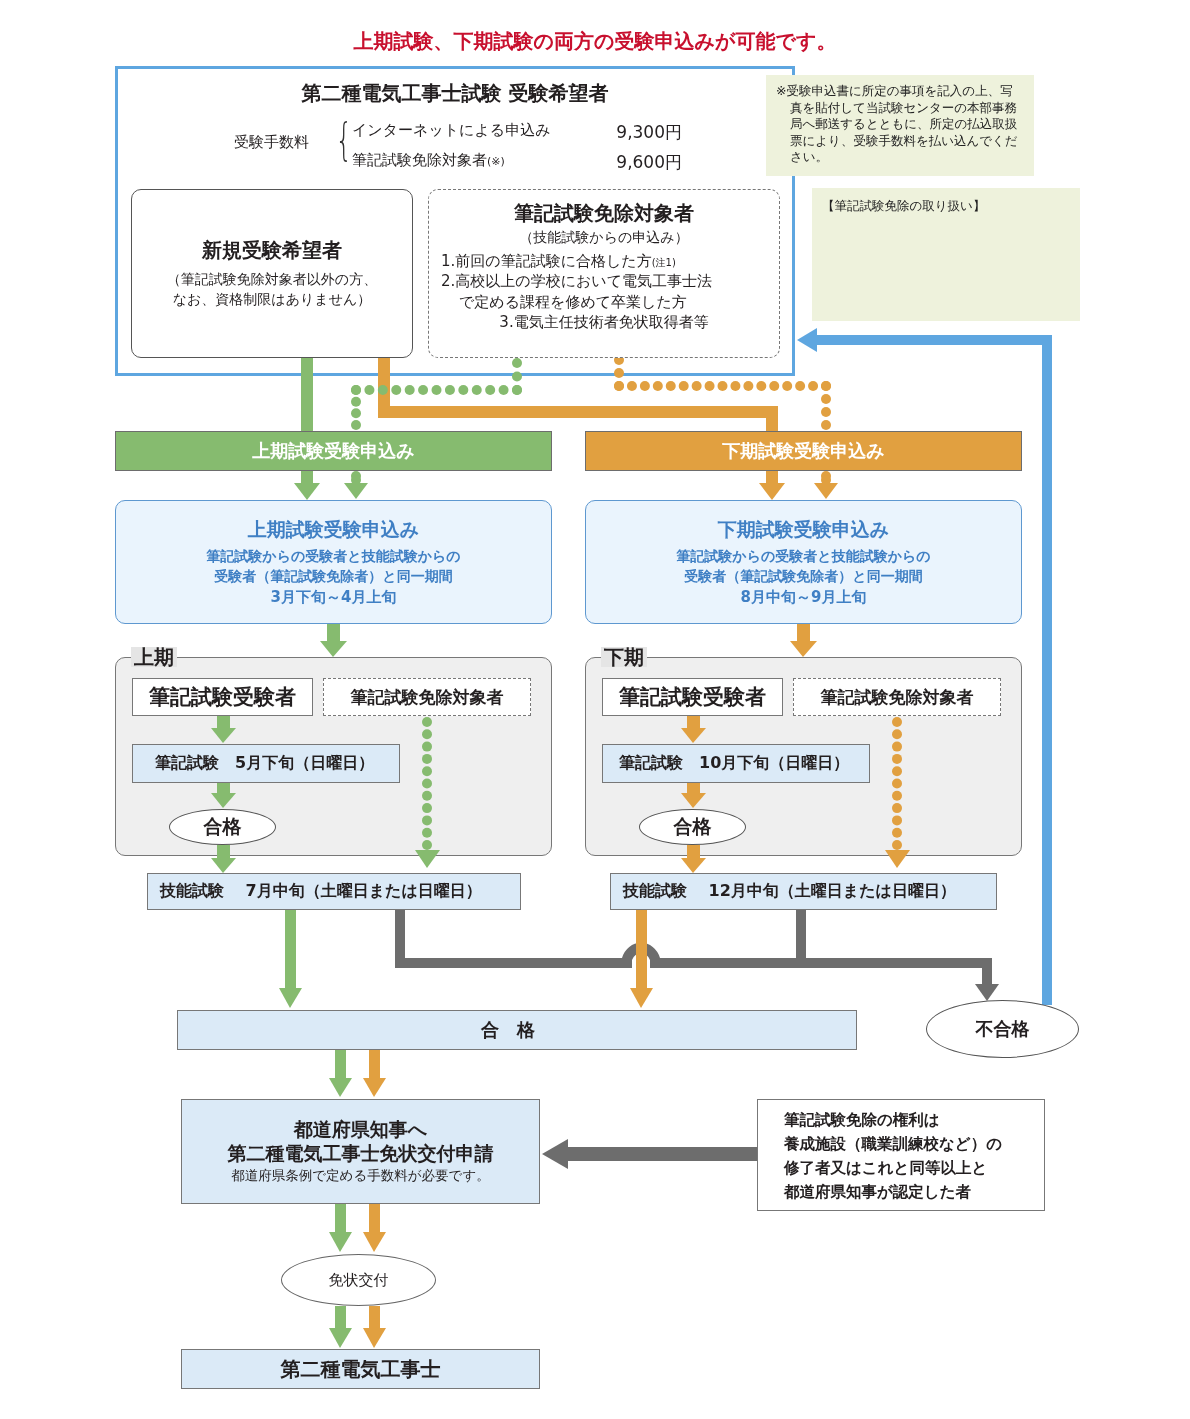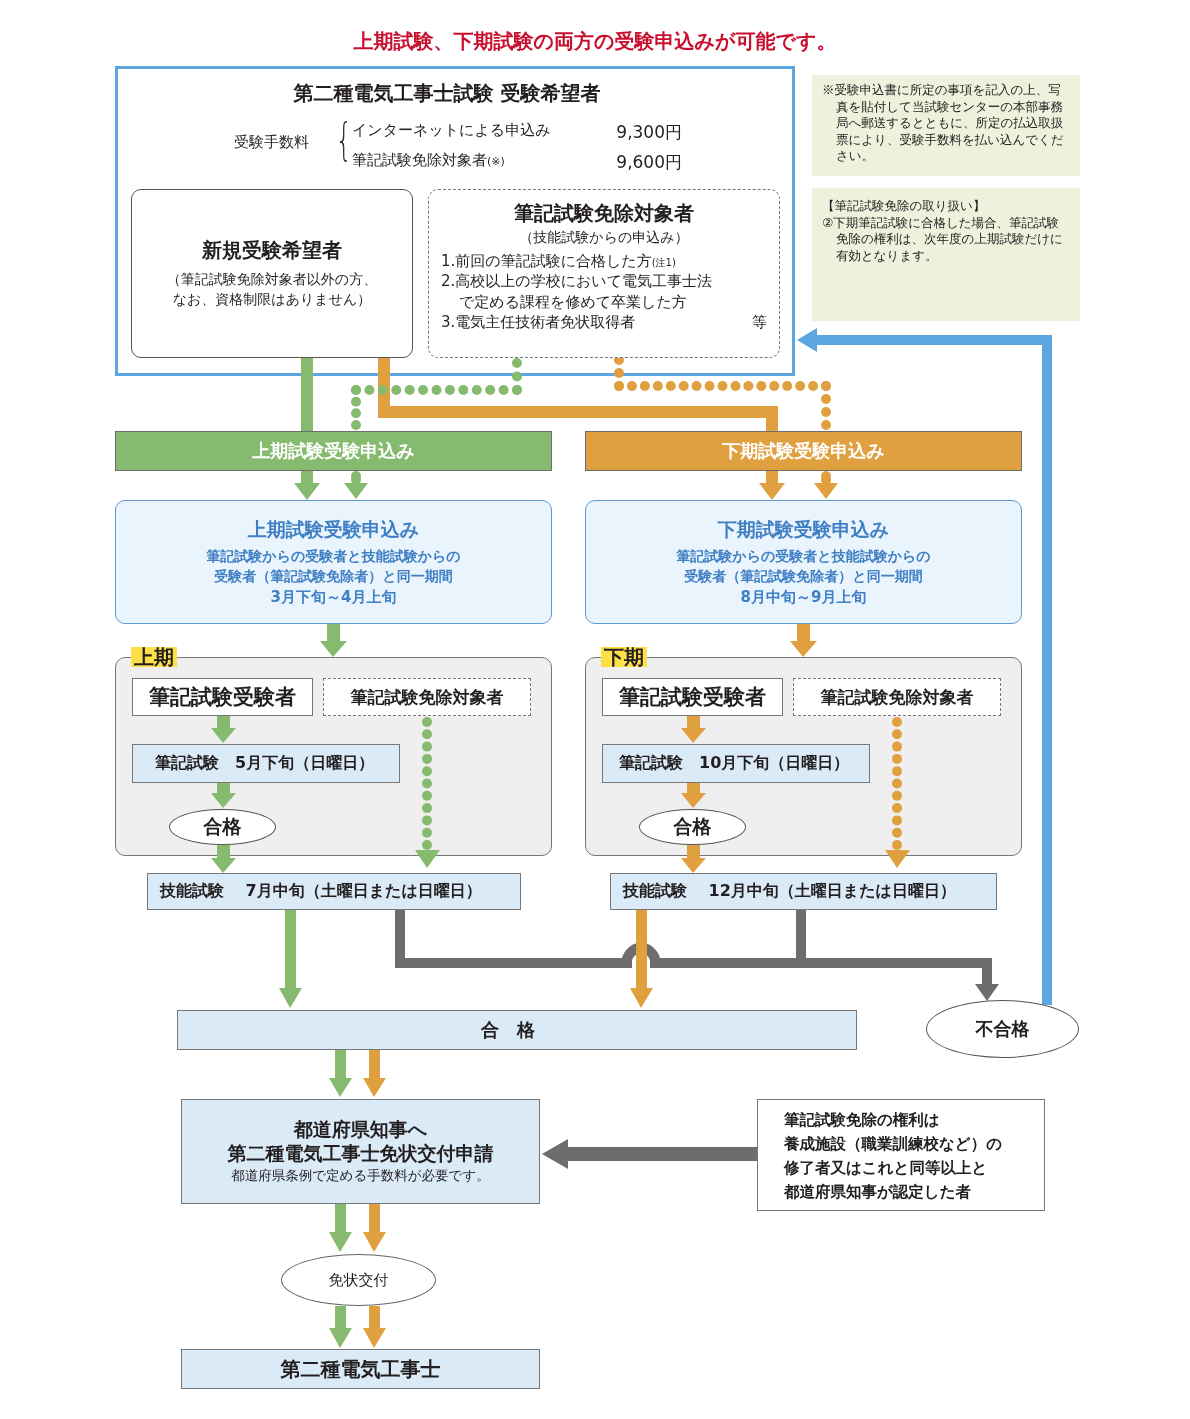--- a/index.html
+++ b/index.html
@@ -6,59 +6,59 @@
   body { width: 1190px; height: 1419px; background: #ffffff; position: relative; overflow: hidden;
          font-family: "DejaVu Sans", "Liberation Sans", sans-serif; color: #231f20; }
   .abs { position: absolute; }
   #connectors { position: absolute; left: 0; top: 0; width: 1190px; height: 1419px; z-index: 1; }
   .box { z-index: 2; }
   .center { display: flex; flex-direction: column; align-items: center; justify-content: center; text-align: center; }
 
   .headline { left: 0; top: 28px; width: 1190px; text-align: center; color: #c8102e; font-weight: bold; font-size: 20px; }
 
   .applicant { left: 115px; top: 66px; width: 680px; height: 310px; border: 3px solid #5ea6e0; background: #fff; z-index: 0; }
-  .applicant-title { left: 107px; top: 80px; width: 680px; text-align: center; font-weight: bold; font-size: 20px; z-index: 2; }
+  .applicant-title { left: 115px; top: 80px; width: 680px; text-align: center; font-weight: bold; font-size: 20px; z-index: 2; }
   .fee-label { left: 234px; top: 133px; font-size: 15px; z-index: 2; }
   .fee-brace { left: 330px; top: 118px; font-size: 44px; line-height: 1; font-weight: 200; color: #333; z-index: 2; transform: scaleX(0.6); }
   .fee-row { left: 352px; font-size: 15px; z-index: 2; width: 330px; display: flex; justify-content: space-between; gap: 37px; }
   .fee-row .amt { font-size: 17px; }
   .fee-row small { font-size: 11px; }
 
   .newbox { left: 131px; top: 189px; width: 282px; height: 169px; border: 1.5px solid #555; border-radius: 10px; background: #fff; }
   .newbox .t { font-size: 20px; font-weight: bold; margin-bottom: 6px; }
   .newbox .s { font-size: 14px; line-height: 1.4; }
 
   .exemptbox { left: 428px; top: 189px; width: 352px; height: 169px; border: 1.5px dashed #777; border-radius: 10px; background: #fff; padding: 10px 12px; }
   .exemptbox .t { font-size: 20px; font-weight: bold; text-align: center; }
   .exemptbox .s { font-size: 14px; text-align: center; margin: 2px 0 4px; }
   .exemptbox .li { font-size: 15px; line-height: 1.35; }
   .exemptbox .li small { font-size: 10px; }
   .exemptbox .ind { padding-left: 18px; }
-  .exemptbox .row3 { display: flex; justify-content: space-between; }
+  .exemptbox .row3 { display: flex; justify-content: center; }
 
   .note { background: #eef2dc; font-size: 12.5px; line-height: 1.32; padding: 8px 10px; color: #222; z-index: 2; }
-  .note1 { left: 812px; top: 75px; width: 268px; height: 101px; font-family: Liberation Mono, monospace; }
+  .note1 { left: 766px; top: 75px; width: 268px; height: 101px; }
   .note2 { left: 812px; top: 188px; width: 268px; height: 133px; padding-top: 10px; }
   .note .hang { padding-left: 14px; text-indent: -14px; }
 
   .band { z-index: 2; color: #fff; font-weight: bold; font-size: 18px; border: 1px solid #6d6d6d; }
   .band-g { left: 115px; top: 431px; width: 437px; height: 40px; background: #86bb6f; }
   .band-o { left: 585px; top: 431px; width: 437px; height: 40px; background: #e1a040; }
 
   .apply { z-index: 2; background: #eaf4fd; border: 1.5px solid #5e98d0; border-radius: 10px; color: #3f7fc4; font-weight: bold; }
   .apply-g { left: 115px; top: 500px; width: 437px; height: 124px; }
   .apply-o { left: 585px; top: 500px; width: 437px; height: 124px; }
   .apply .t { font-size: 19px; margin-bottom: 3px; }
   .apply .s { font-size: 14px; line-height: 1.45; }
   .apply .d { font-size: 15px; margin-top: 2px; }
 
   .period { z-index: 0; background: #efefef; border: 1.5px solid #777; border-radius: 10px; }
   .period-g { left: 115px; top: 657px; width: 437px; height: 199px; }
   .period-o { left: 585px; top: 657px; width: 437px; height: 199px; }
-  .period-label { z-index: 3; font-size: 20px; font-weight: bold; background: #fde047; padding: 0 3px; line-height: 1; }
+  .period-label { z-index: 3; font-size: 20px; font-weight: bold; background: #e5e5e5; padding: 0 3px; line-height: 1; }
   .plabel-g { left: 131px; top: 647px; }
   .plabel-o { left: 601px; top: 647px; }
 
   .wbox { z-index: 2; background: #fff; border: 1px solid #777; font-size: 21px; font-weight: bold; }
   .wbox-dash { z-index: 2; background: #fff; border: 1.5px dashed #777; font-size: 17px; font-weight: bold; }
   .exam { z-index: 2; background: #dbeaf7; border: 1px solid #777; font-size: 16px; font-weight: bold; justify-content: flex-start !important; padding-left: 22px; align-items: center; display: flex; }
   .oval { z-index: 2; background: #fff; border: 1px solid #555; border-radius: 50%; font-size: 19px; font-weight: bold; }
 
   .skill { z-index: 2; background: #dbeaf7; border: 1px solid #777; font-size: 16px; font-weight: bold; display: flex; align-items: center; padding-left: 12px; white-space: pre; }
 
@@ -276,21 +276,20 @@
       <span>3.電気主任技術者免状取得者</span>
       <span>等</span>
     </div>
 </div>
 
 <div class="abs note note1">
   <div class="hang">※受験申込書に所定の事項を記入の上、写真を貼付して当試験センターの本部事務局へ郵送するとともに、所定の払込取扱票により、受験手数料を払い込んでください。</div>
 </div>
 <div class="abs note note2">
   <div>【筆記試験免除の取り扱い】</div>
-  <div class="hang">②下期筆記試験に合格した場合、筆記試験免除の権利は、次年度の上期試験だけに有効となります。</div>
 </div>
 
 <div class="abs band band-g center">上期試験受験申込み</div>
 <div class="abs band band-o center">下期試験受験申込み</div>
 
 <div class="abs apply apply-g center">
   <div class="t">上期試験受験申込み</div>
   <div class="s">筆記試験からの受験者と技能試験からの</div>
   <div class="s">受験者（筆記試験免除者）と同一期間</div>
   <div class="d">3月下旬～4月上旬</div>

